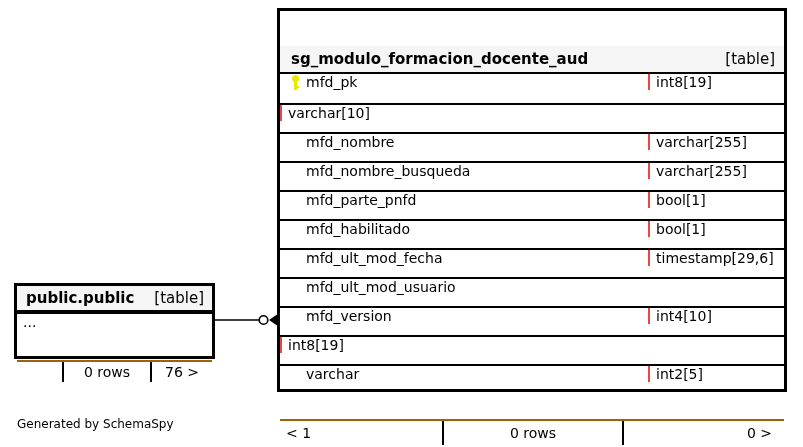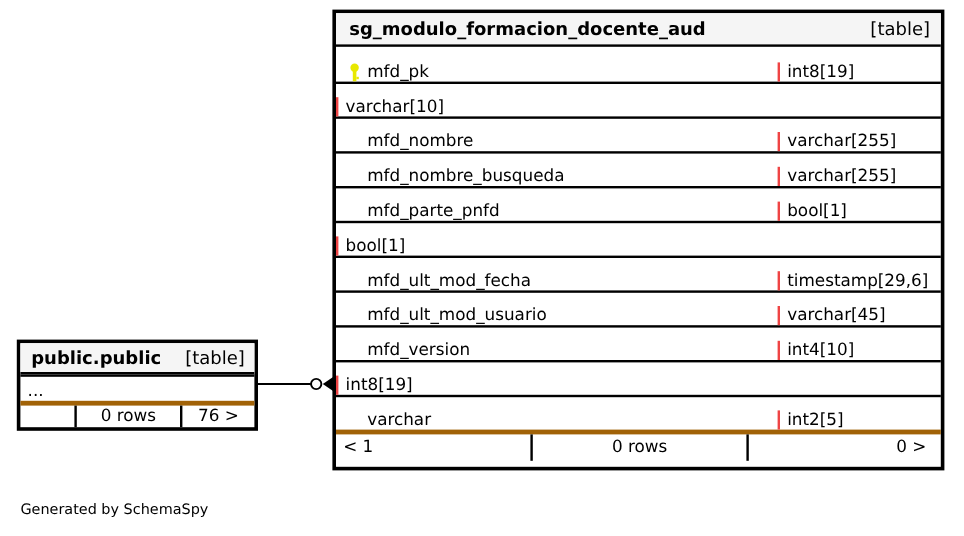--- a/index.html
+++ b/index.html
@@ -36,21 +36,21 @@
     white-space: nowrap;
   }
   .er-table .hdr .kind {
     white-space: nowrap;
   }
 
   .er-row {
     display: flex;
     border-top: 2px solid #000000;
     box-sizing: border-box;
-    align-items: flex-end;
+    align-items: flex-start;
   }
   .er-row:first-child { border-top: none; }
 
   .col-name {
     display: flex;
     align-items: center;
     box-sizing: border-box;
     overflow: hidden;
     white-space: nowrap;
   }
@@ -91,22 +91,23 @@
   }
   .key-icon .tooth {
     position: absolute;
     top: 11px; left: 5px;
     width: 2px; height: 2px;
     background: #e8e800;
   }
 
   .er-foot {
     display: flex;
-    border-top: 4px solid #a16207;
-    box-sizing: border-box;
+    border-top: 2px solid #a16207;
+    box-sizing: border-box;
+    margin-top: 26px;
   }
   .er-foot > div {
     display: flex;
     align-items: center;
     box-sizing: border-box;
   }
   .foot-left   { justify-content: flex-start; }
   .foot-center { justify-content: center; border-left: 2px solid #000000; }
   .foot-right  { justify-content: flex-end;  border-left: 2px solid #000000; }
 
@@ -115,20 +116,21 @@
     left: 277px;
     top: 8px;
     width: 510px;
     height: 384px;
     font-size: 14px;
   }
   #main-table .hdr {
     height: 28px;
     padding: 0 9px 0 11px;
     font-size: 15px;
+    margin-top: 35px;
   }
   #main-table .er-row { height: 29px; }
   #main-table .col-name { width: 368px; padding-left: 4px; }
   #main-table .col-type { width: 130px; padding-left: 6px; }
   #main-table .er-foot { height: 26px; }
   #main-table .foot-left   { width: 162px; padding-left: 6px; }
   #main-table .foot-center { width: 180px; }
   #main-table .foot-right  { width: 156px; padding-right: 6px; }
 
   
@@ -211,35 +213,38 @@
         <div class="col-type">varchar[255]</div>
       </div>
       <div class="er-row">
         <div class="col-name">
           <span class="keyslot"></span>
           <span>mfd_parte_pnfd</span>
         </div>
         <div class="col-type">bool[1]</div>
       </div>
       <div class="er-row">
+        <div class="col-name">
+          <span class="keyslot"></span>
+          <span>mfd_habilitado</span>
+        </div>
         <div class="col-type">bool[1]</div>
       </div>
       <div class="er-row">
         <div class="col-name">
           <span class="keyslot"></span>
           <span>mfd_ult_mod_fecha</span>
         </div>
         <div class="col-type">timestamp[29,6]</div>
       </div>
       <div class="er-row">
         <div class="col-name">
           <span class="keyslot"></span>
           <span>mfd_ult_mod_usuario</span>
         </div>
-        <div class="col-type">varchar[45]</div>
       </div>
       <div class="er-row">
         <div class="col-name">
           <span class="keyslot"></span>
           <span>mfd_version</span>
         </div>
         <div class="col-type">int4[10]</div>
       </div>
       <div class="er-row">
         <div class="col-type">int8[19]</div>

